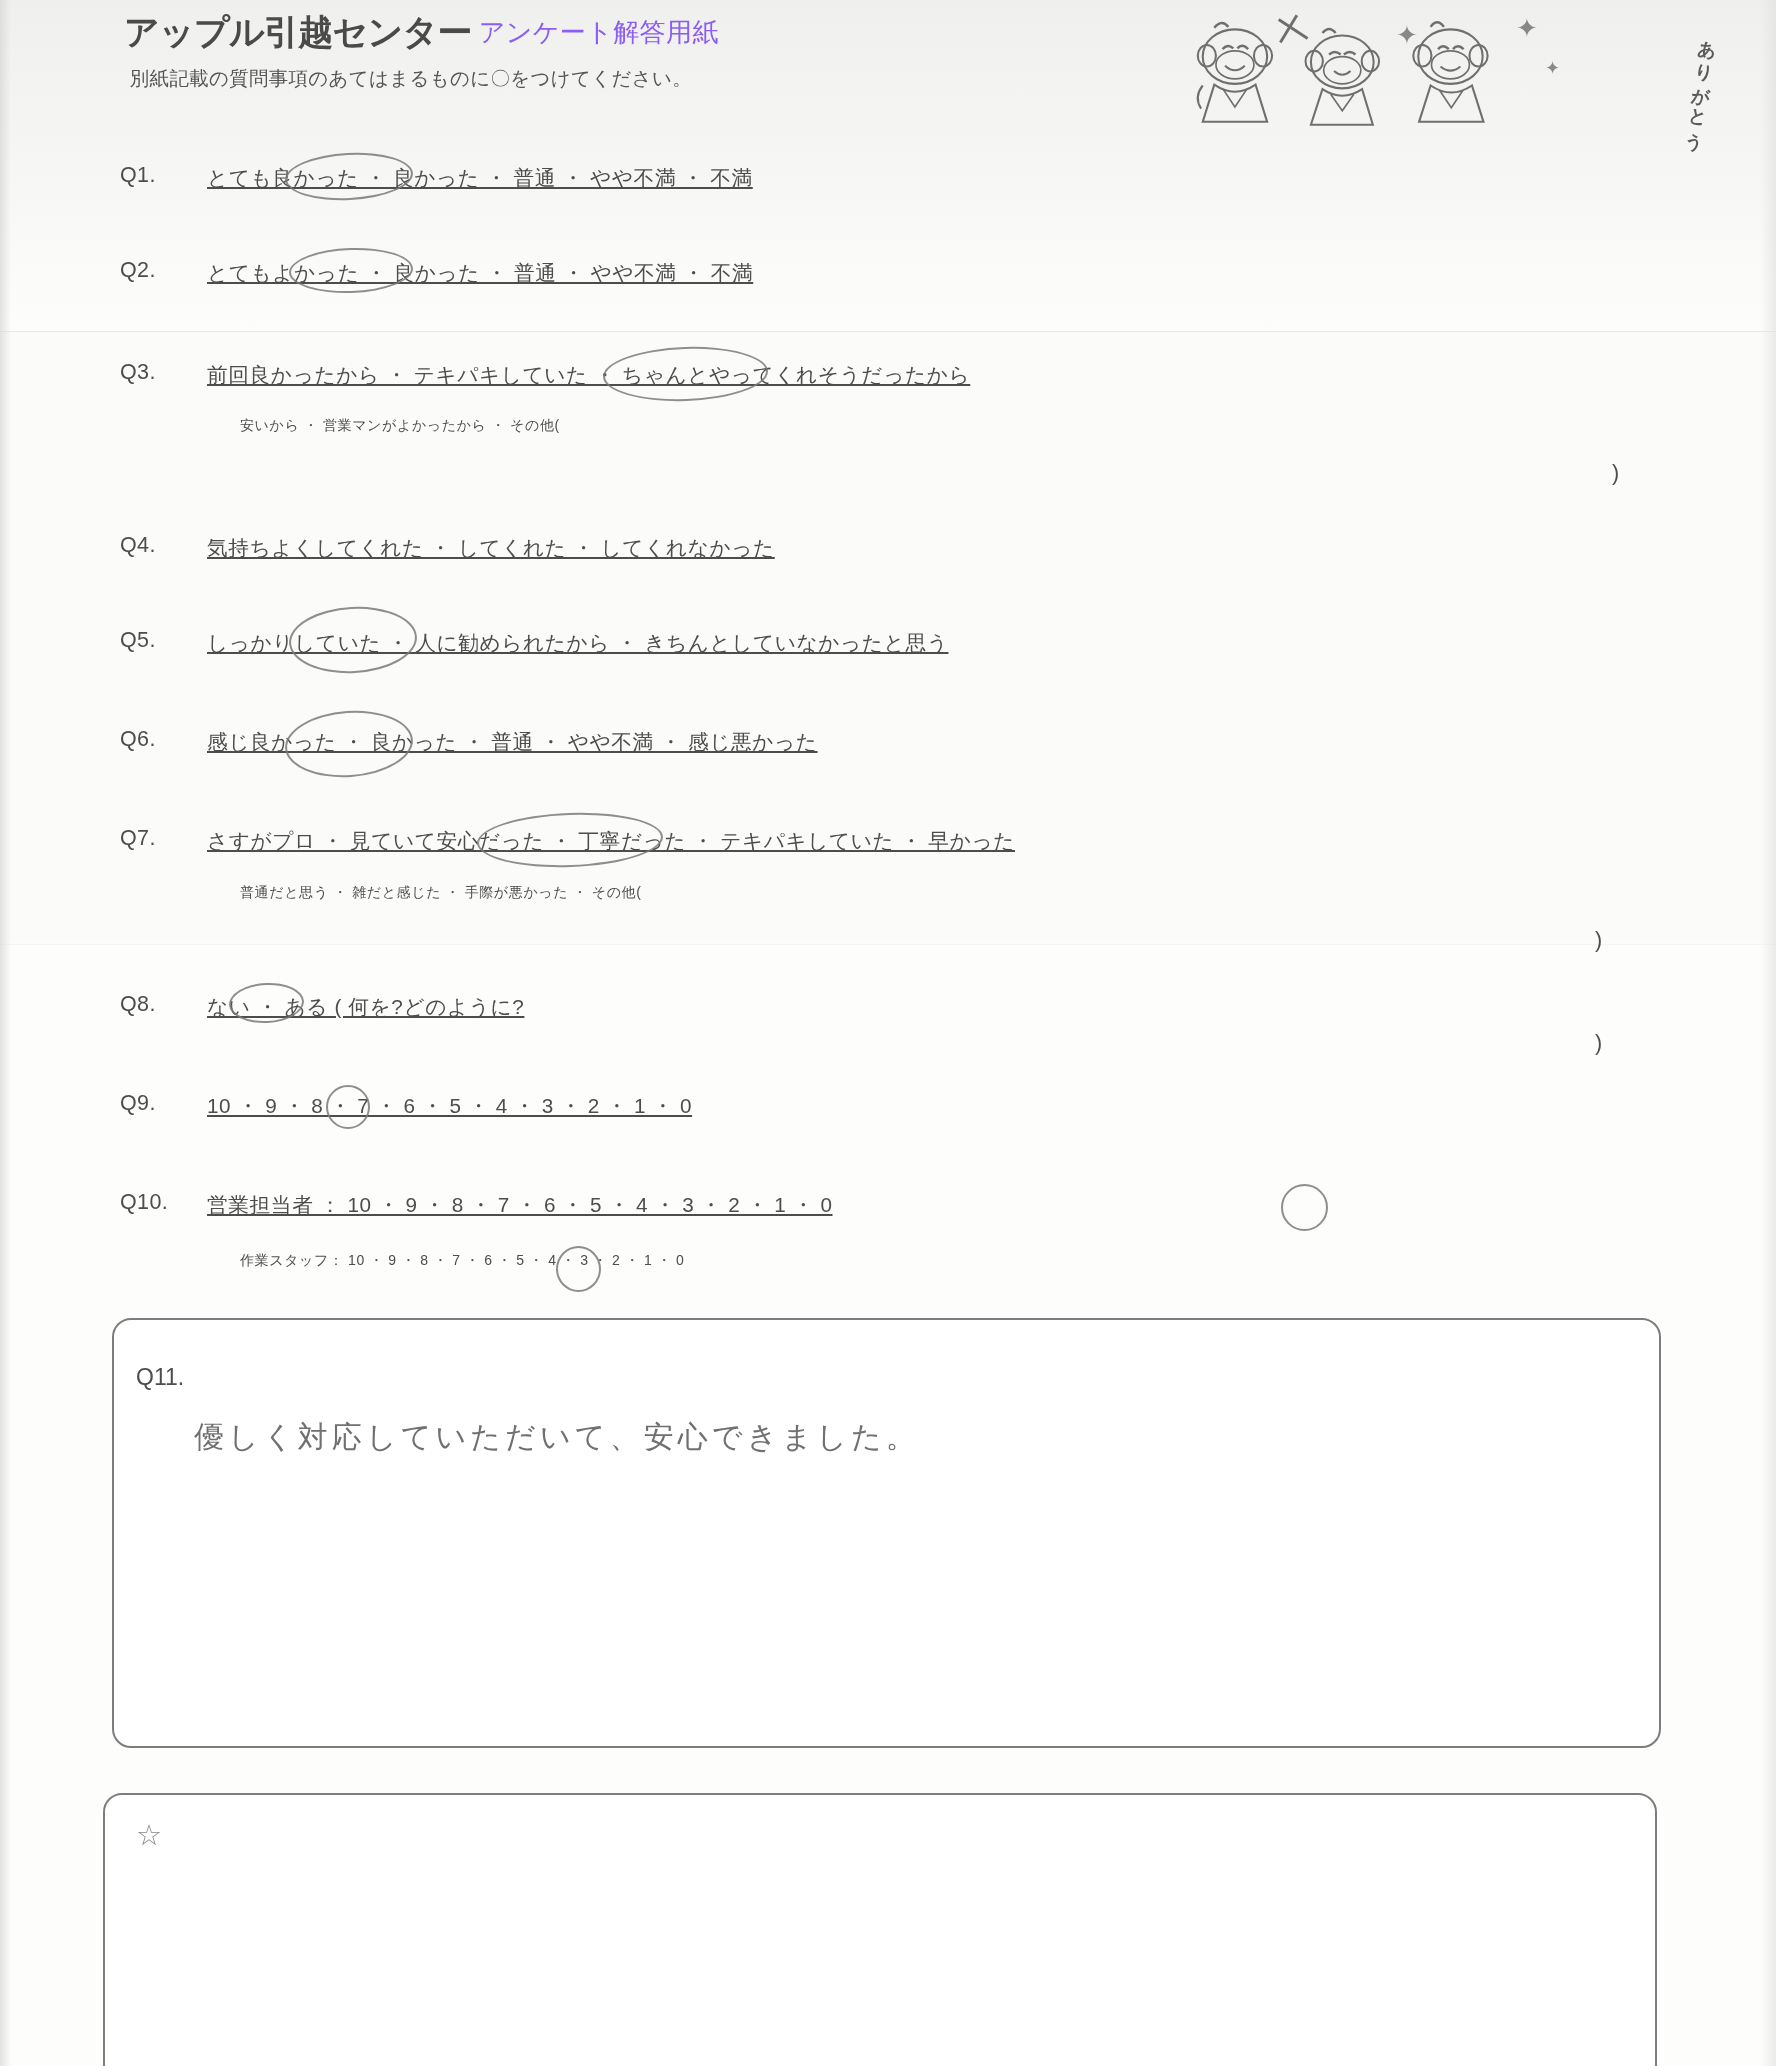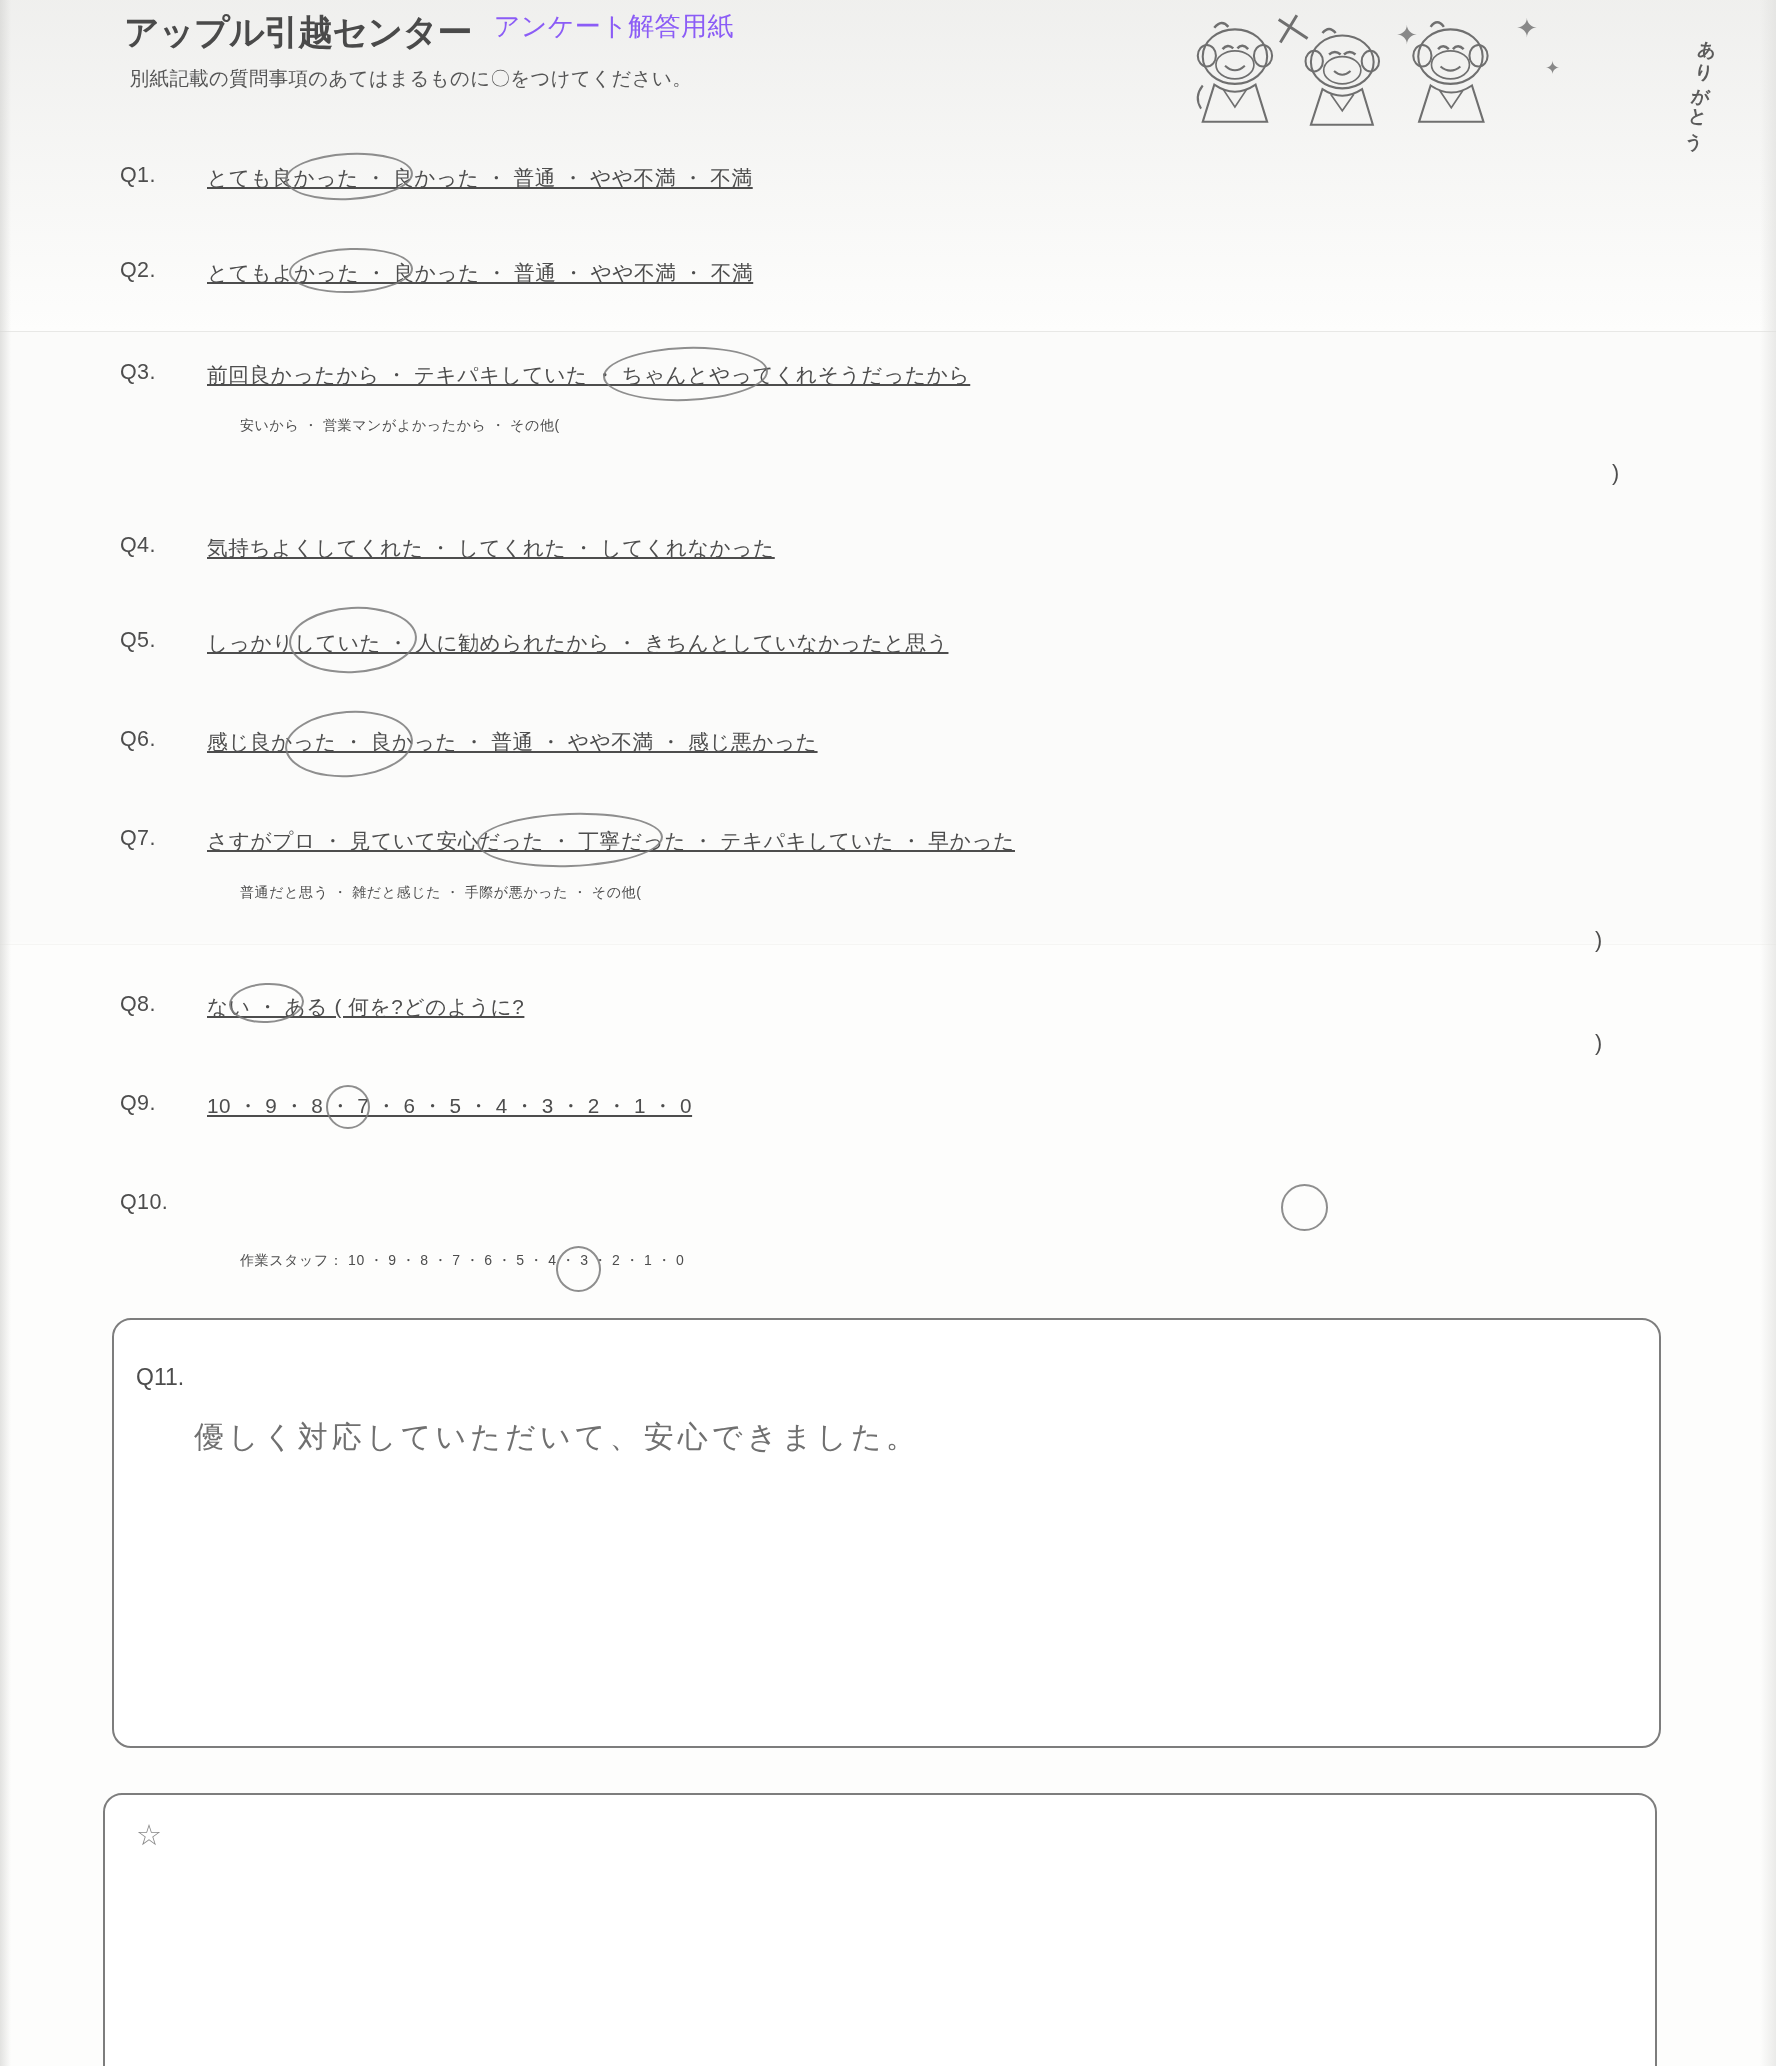--- a/index.html
+++ b/index.html
@@ -32,22 +32,22 @@
   .band-edge-r{ top: 0; left: auto; right: 0; width: 16.5px; height: 100%; background: linear-gradient(to left, rgba(222,222,220,0.6), rgba(255,255,255,0)); }
 
   
   .header {
     position: absolute;
     top: 9px;
     left: 124px;
   }
   .brand-line {
     display: flex;
-    align-items: flex-start;
-    gap: 22px;
+    align-items: center;
+    gap: 7px;
   }
   .brand {
     font-size: 35px;
     font-weight: bold;
     letter-spacing: -0.8px;
     color: #4a4a4a;
   }
   .brand-sub {
     font-size: 26px;
     color: #8b5cf6;
@@ -279,20 +279,21 @@
   <div class="circle-mark" style="left:229px; top:983px; width:71px; height:36px; transform:rotate(-3deg);"></div>
 
   <div class="q" style="top:1091px; left:120px;">
     <div class="q-label">Q9.</div>
     <div class="q-body">10 ・ 9 ・ 8 ・ 7 ・ 6 ・ 5 ・ 4 ・ 3 ・ 2 ・ 1 ・ 0</div>
   </div>
   <div class="circle-mark" style="left:326px; top:1085px; width:40px; height:40px;"></div>
 
   <div class="q" style="top:1190px; left:120px;">
     <div class="q-label">Q10.</div>
+    <div class="q-body">営業担当者 ： 10 ・ 9 ・ 8 ・ 7 ・ 6 ・ 5 ・ 4 ・ 3 ・ 2 ・ 1 ・ 0</div>
   </div>
   <div class="q-line2" style="top:1252px; left:240px;">作業スタッフ： 10 ・ 9 ・ 8 ・ 7 ・ 6 ・ 5 ・ 4 ・ 3 ・ 2 ・ 1 ・ 0</div>
   <div class="circle-mark" style="left:1281px; top:1184px; width:43px; height:43px;"></div>
   <div class="circle-mark" style="left:556px; top:1246px; width:41px; height:42px;"></div>
 
   <div class="cbox" style="left:112px; top:1318px; width:1545px; height:426px;"></div>
   <div class="cbox-label" style="left:136px; top:1364px;">Q11.</div>
   <div class="handwritten" style="left:194px; top:1417px; width:1322px;">優しく対応していただいて、安心できました。</div>
 
   <div class="cbox" style="left:103px; top:1793px; width:1550px; height:442px;"></div>

